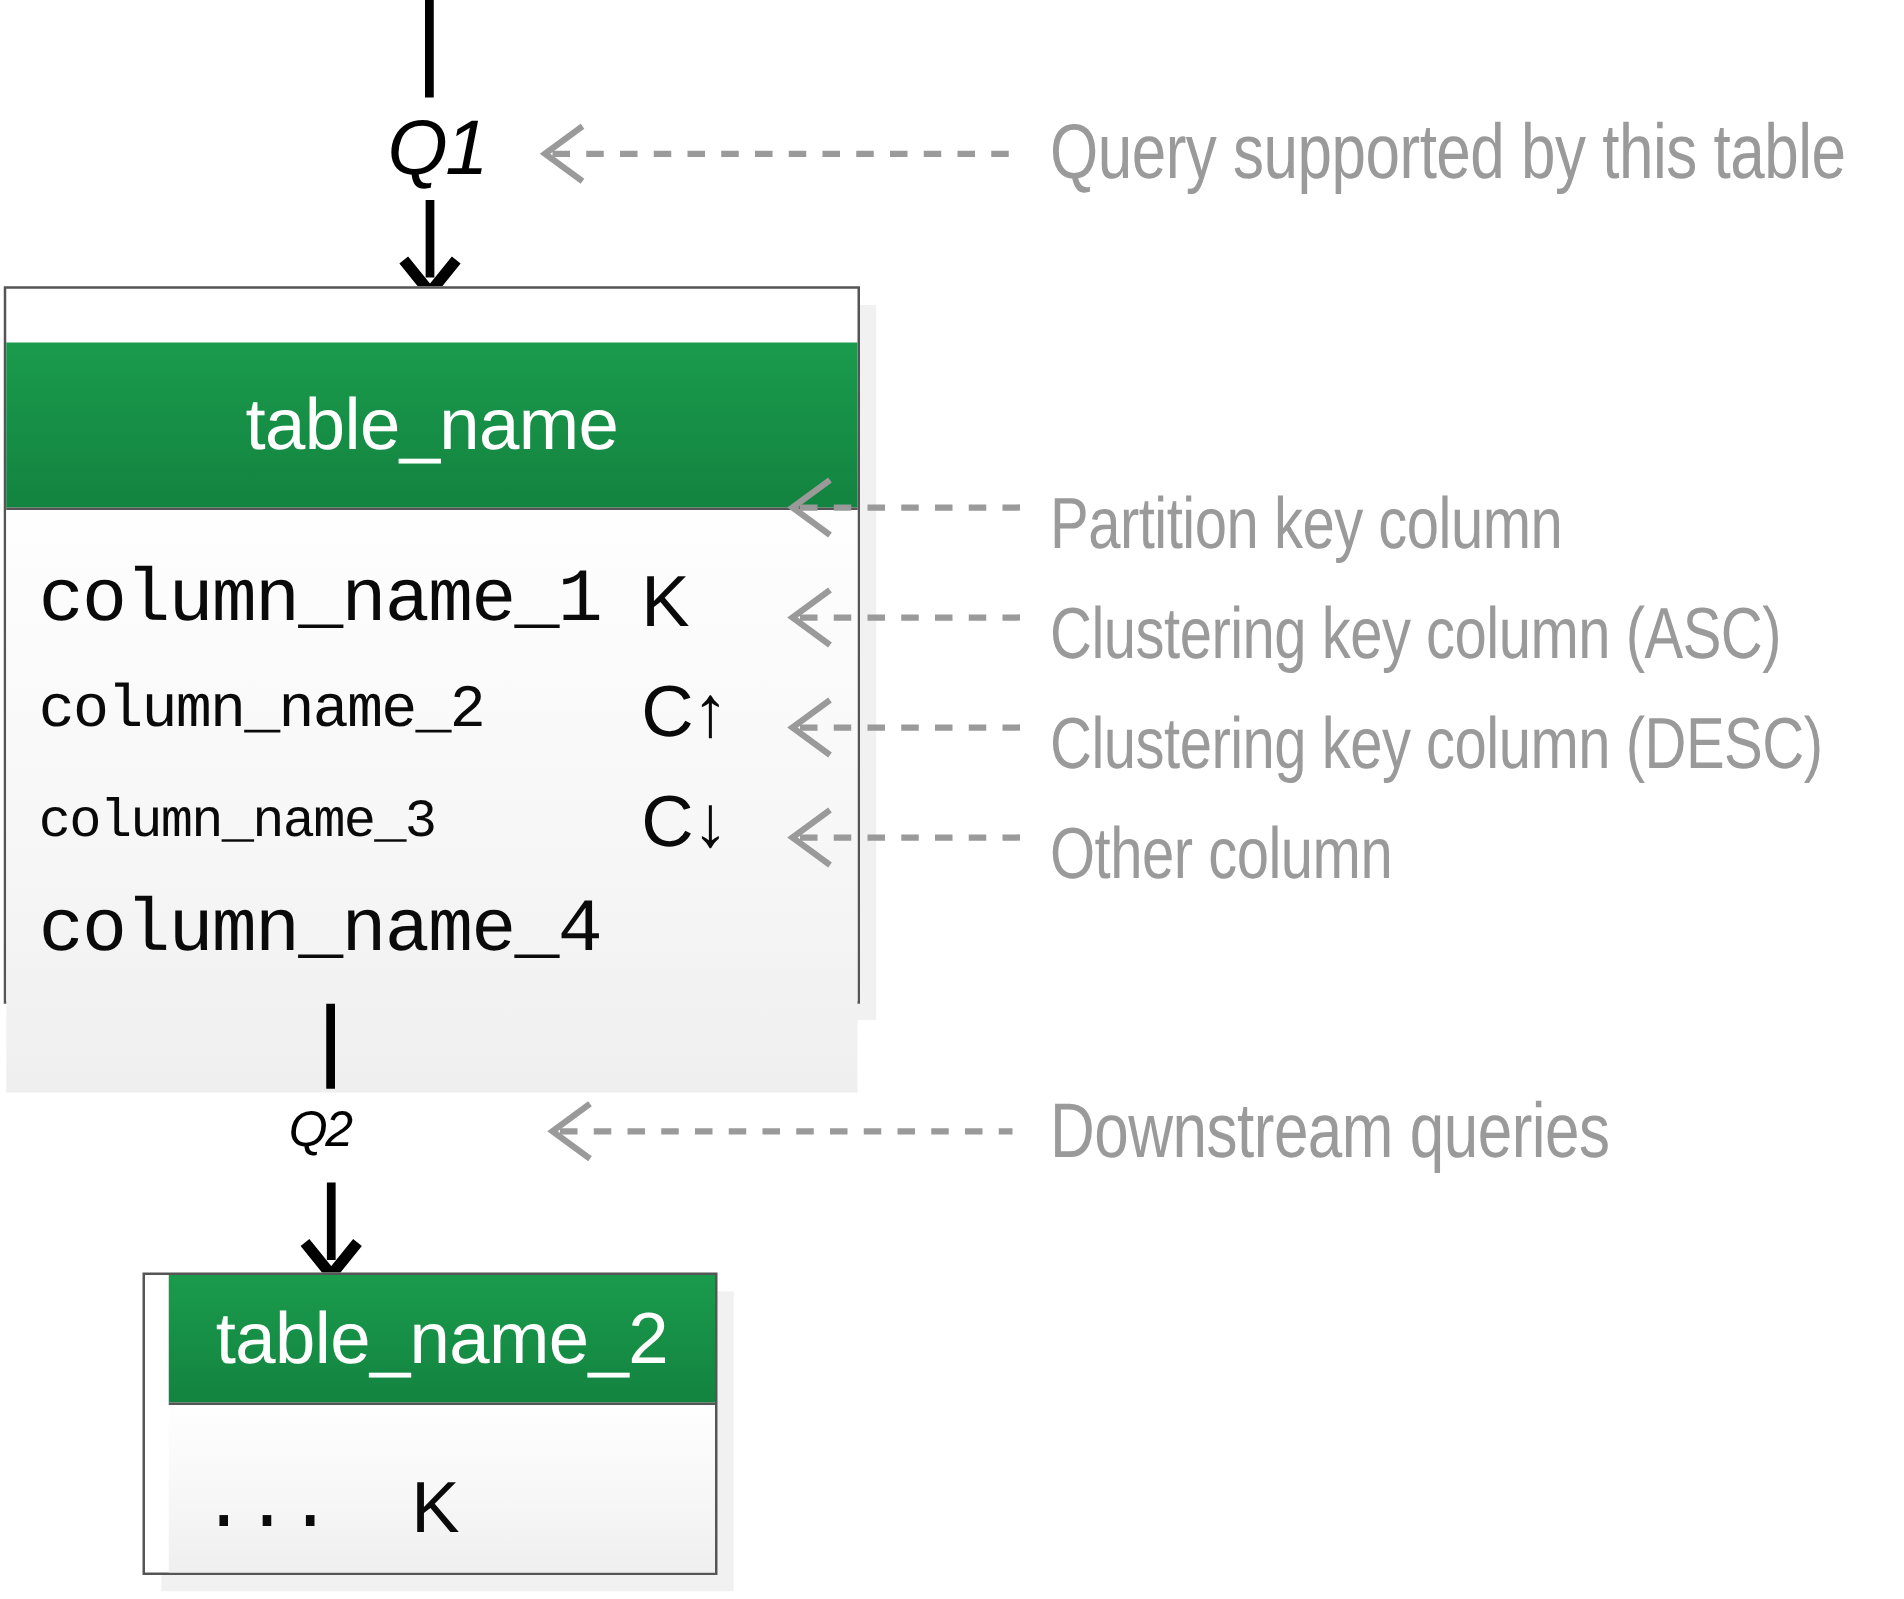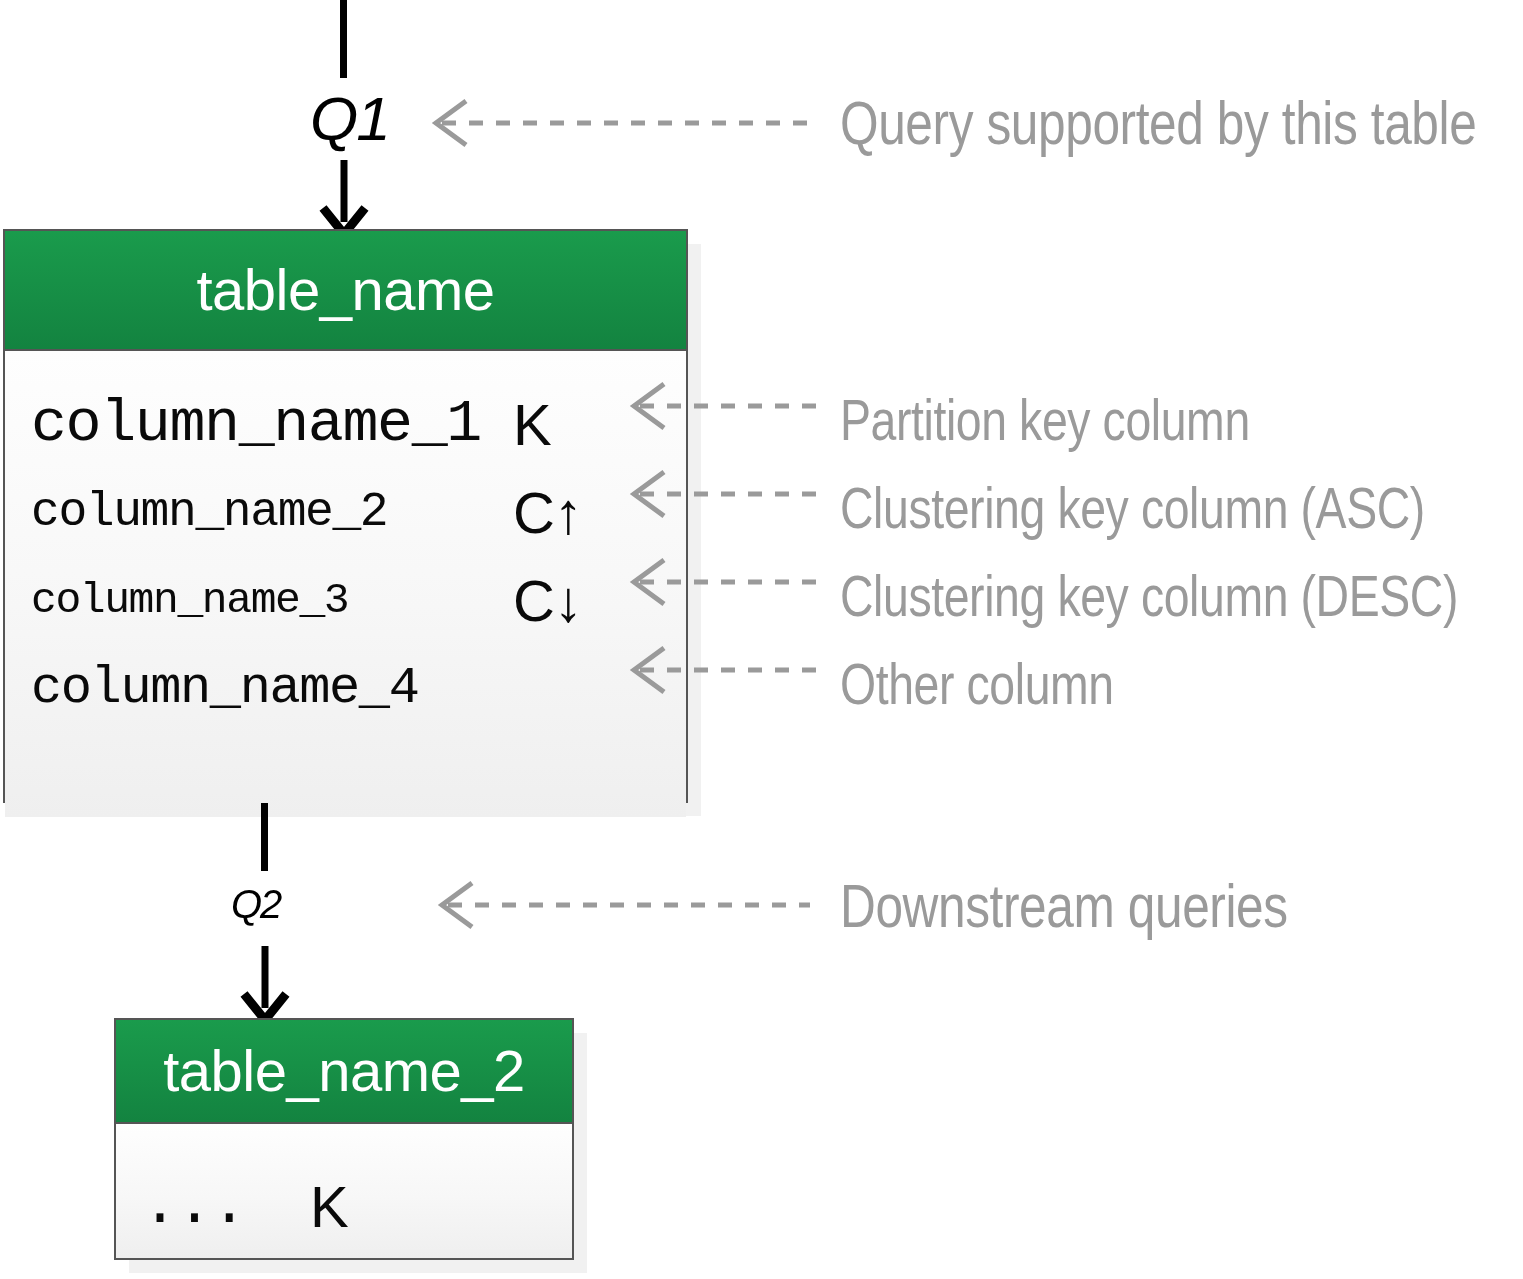--- a/index.html
+++ b/index.html
@@ -120,21 +120,21 @@
   </svg>
 
   <svg class="dash-arrow" style="left:424px; top:95px;" width="400" height="56" viewBox="0 0 400 56">
     <line x1="18" y1="28" x2="390" y2="28" stroke="#9a9a9a" stroke-width="5" stroke-dasharray="14,13"></line>
     <path d="M 42 6 L 12 28 L 42 50" fill="none" stroke="#9a9a9a" stroke-width="5" stroke-linecap="butt" stroke-linejoin="miter"></path>
   </svg>
   <div class="annot" style="left:840px; top:122px; font-size:62px;">Query supported by this table</div>
 
   <div class="table-box" style="left:3px; top:229px; width:685px; height:574px;">
 
-    <div class="table-header" style="height:120px;">
+    <div class="table-header" style="height:134px;margin-top:43px;">
       <span style="font-size:58px; line-height:58px;">table_name</span>
     </div>
 
     <div class="table-body" style="height:466px;">
 
       <div class="col-row" style="top:73px;">
         <span class="col-name" style="font-size:60px;">column_name_1</span>
         <span class="col-key" style="left:508px; font-size:58px;">K</span>
       </div>
 
@@ -142,21 +142,21 @@
         <span class="col-name" style="font-size:48px;">column_name_2</span>
         <span class="col-key" style="left:508px; font-size:58px;">C↑</span>
       </div>
 
       <div class="col-row" style="top:249px;">
         <span class="col-name" style="font-size:43px;">column_name_3</span>
         <span class="col-key" style="left:508px; font-size:58px;">C↓</span>
       </div>
 
       <div class="col-row" style="top:337px;">
-        <span class="col-name" style="font-size:52px;">column_name_4</span>
+        <span class="col-name" style="font-size:60px;">column_name_4</span>
         <span class="col-key" style="left:508px; font-size:58px;"></span>
       </div>
 
     </div>
   </div>
 
   <svg class="dash-arrow" style="left:622px; top:378px;" width="210" height="56" viewBox="0 0 210 56">
     <line x1="18" y1="28" x2="200" y2="28" stroke="#9a9a9a" stroke-width="5" stroke-dasharray="14,13"></line>
     <path d="M 42 6 L 12 28 L 42 50" fill="none" stroke="#9a9a9a" stroke-width="5" stroke-linecap="butt" stroke-linejoin="miter"></path>
   </svg>
@@ -188,21 +188,21 @@
     <line x1="34" y1="0" x2="34" y2="62" stroke="#000000" stroke-width="7"></line>
     <path d="M 13 48 L 34 74 L 55 48" fill="none" stroke="#000000" stroke-width="9" stroke-linecap="butt" stroke-linejoin="miter"></path>
   </svg>
 
   <svg class="dash-arrow" style="left:430px; top:877px;" width="390" height="56" viewBox="0 0 390 56">
     <line x1="18" y1="28" x2="380" y2="28" stroke="#9a9a9a" stroke-width="5" stroke-dasharray="14,13"></line>
     <path d="M 42 6 L 12 28 L 42 50" fill="none" stroke="#9a9a9a" stroke-width="5" stroke-linecap="butt" stroke-linejoin="miter"></path>
   </svg>
   <div class="annot" style="left:840px; top:905px; font-size:62px;">Downstream queries</div>
 
-  <div class="table-box" style="left:114px; top:1018px; width:460px; height:242px;">
+  <div class="table-box" style="left:114px; top:1018px; width:460px; height:242px;padding-left:19px;">
 
     <div class="table-header" style="height:104px;">
       <span style="font-size:58px; line-height:58px;">table_name_2</span>
     </div>
 
     <div class="table-body" style="height:134px;">
       <div class="col-row" style="top:82px;">
         <span class="col-name" style="font-size:60px;">...</span>
         <span class="col-key" style="left:194px; font-size:58px;">K</span>
       </div>

